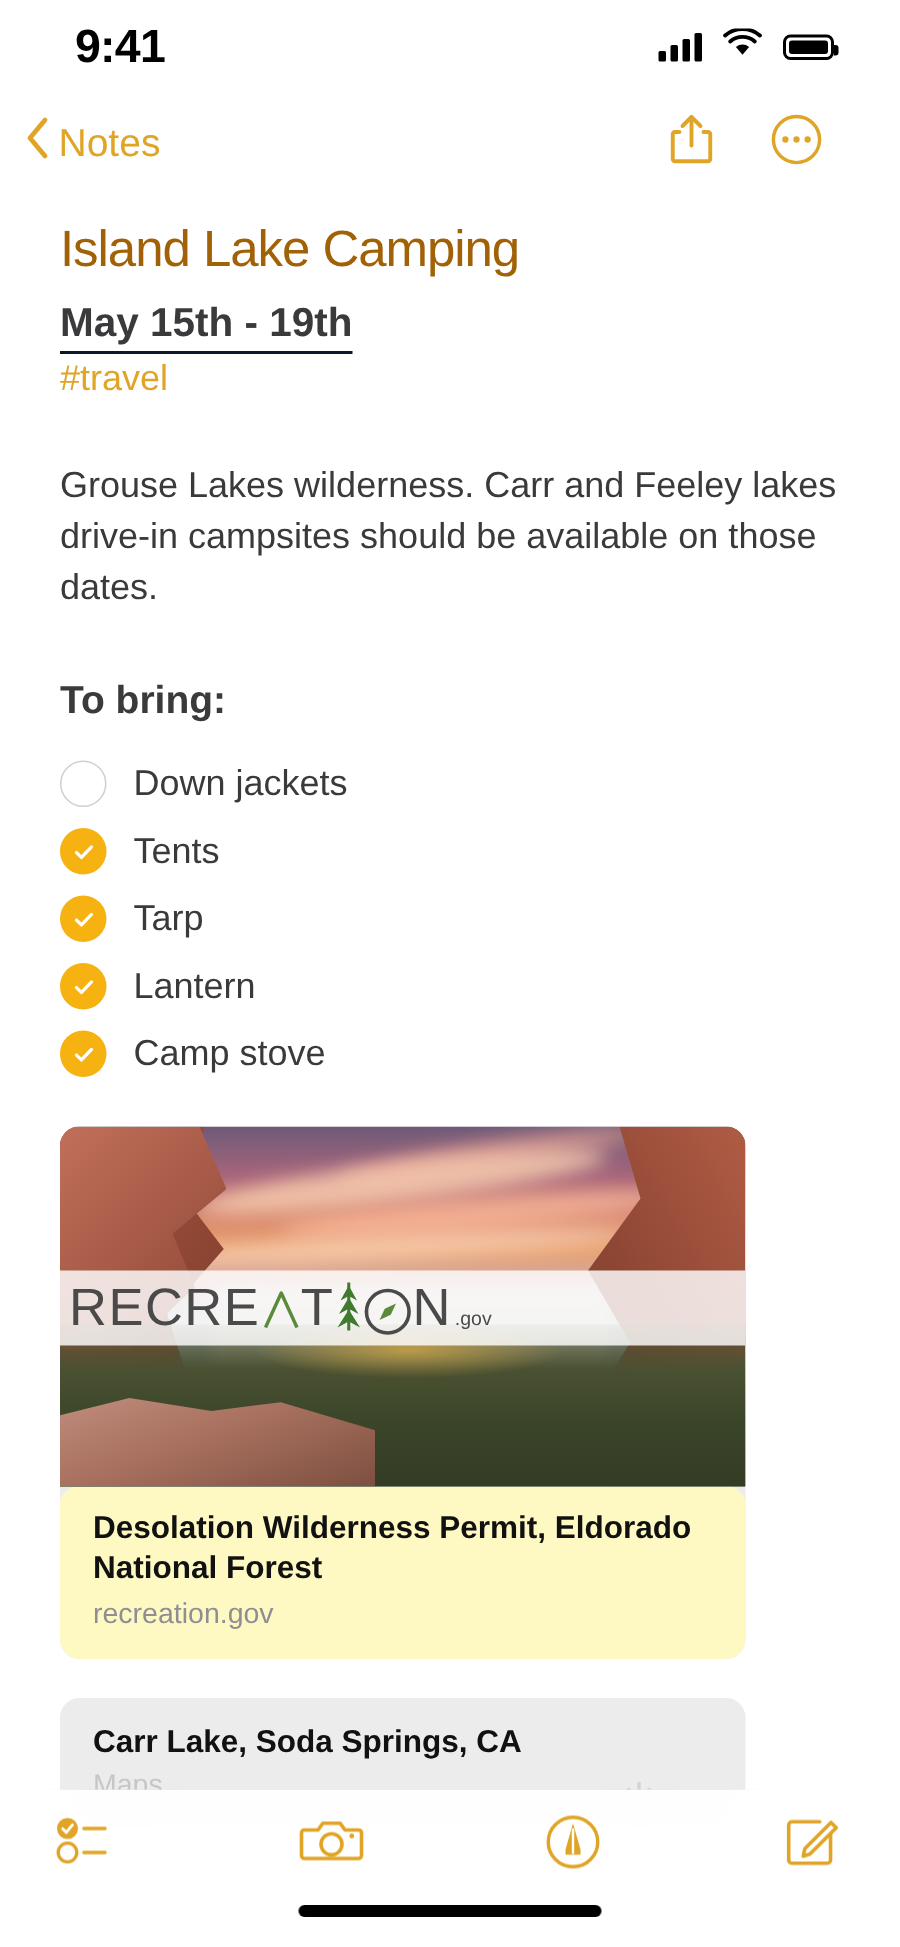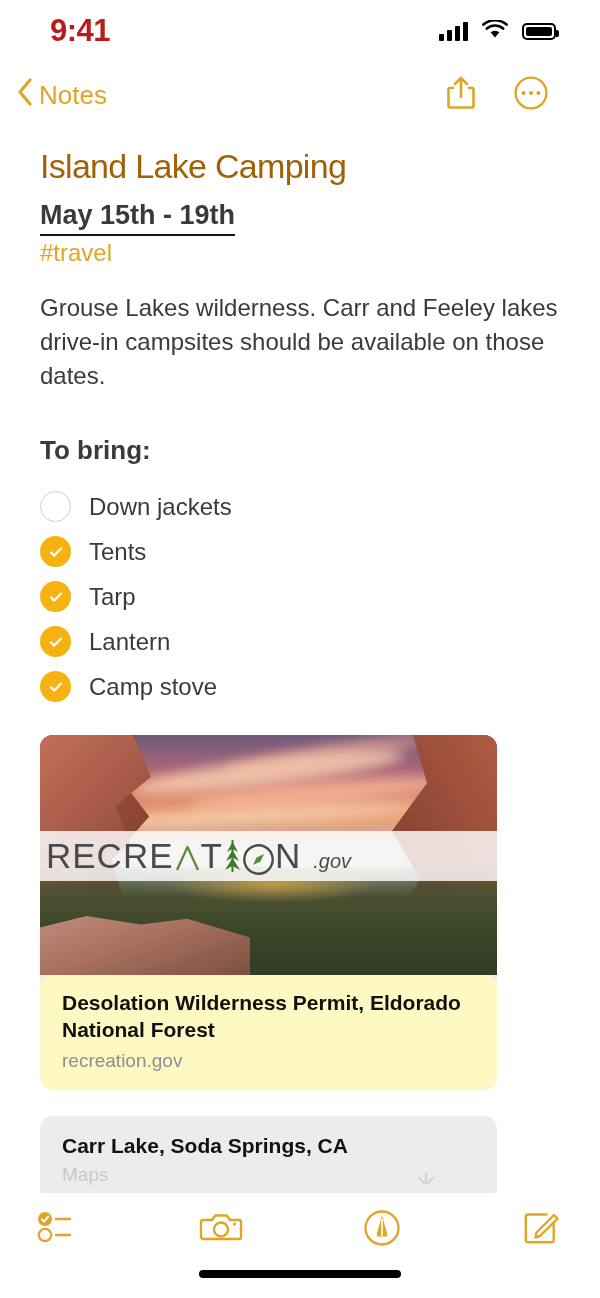--- a/index.html
+++ b/index.html
@@ -16,21 +16,21 @@
   .status-bar{
     height:62px;
     display:flex;
     align-items:center;
     justify-content:space-between;
     padding:0 44px 0 50px;
   }
   .status-time{
     font-size:31px;
     font-weight:bold;
-    color:#b91c1c;
+    color:#000000;
     letter-spacing:-0.5px;
   }
   .status-icons{ display:flex; align-items:center; gap:14px; }
   .signal{ display:flex; align-items:flex-end; gap:3px; height:20px; }
   .signal i{ display:block; width:5px; background:#000; border-radius:1px; }
   .signal i:nth-child(1){ height:7px; }
   .signal i:nth-child(2){ height:11px; }
   .signal i:nth-child(3){ height:15px; }
   .signal i:nth-child(4){ height:19px; }
   .battery{
@@ -66,21 +66,21 @@
   .note-subtitle{
     font-size:27px; font-weight:bold; color:#3a3a3c;
     margin-top:14px; display:inline-block;
     border-bottom:2px solid #0f172a; padding-bottom:3px;
   }
   .note-tag{
     display:block; font-size:24px; color:#E0A526; margin-top:3px;
   }
   .note-attendees{ font-size:24px; margin-top:8px; color:#3a3a3c; }
   .note-para{
-    font-size:24px; line-height:34px; margin-top:24px; color:#3a3a3c;
+    font-size:24px; line-height:34px; margin-top:40px; color:#3a3a3c;
   }
   .note-heading{
     font-size:26px; font-weight:bold; margin-top:42px; color:#3a3a3c;
   }
 
   
   .checklist{ margin-top:18px; list-style:none; }
   .check-item{
     display:flex; align-items:center; gap:18px; height:45px; cursor:pointer;
   }
@@ -157,21 +157,21 @@
     position:absolute; left:0; right:0; top:40%; height:50px;
     background:rgba(255,255,255,.82);
     display:flex; align-items:center; padding-left:6px;
   }
   .logo-wrap{ display:flex; align-items:baseline; }
   .logo-text{
     font-size:35px; color:#4a4a4a; letter-spacing:1px;
     font-family:"Liberation Sans", sans-serif; font-weight:300;
     display:flex; align-items:center;
   }
-  .logo-gov{ font-size:20px; color:#4a4a4a; margin-left:12px;font-style:italic; }
+  .logo-gov{ font-size:13px; color:#4a4a4a; margin-left:2px; }
 
   .card-caption{ background:#fef9c3; padding:14px 22px 18px 22px;border-radius:12px; }
   .card-title{
     font-size:21px; font-weight:bold; color:#111; line-height:27px;
   }
   .card-domain{ font-size:19px; color:#8e8e93; margin-top:7px; }
 
   
   .link-card2{
     margin:26px 40px 0 40px; width:457px;

